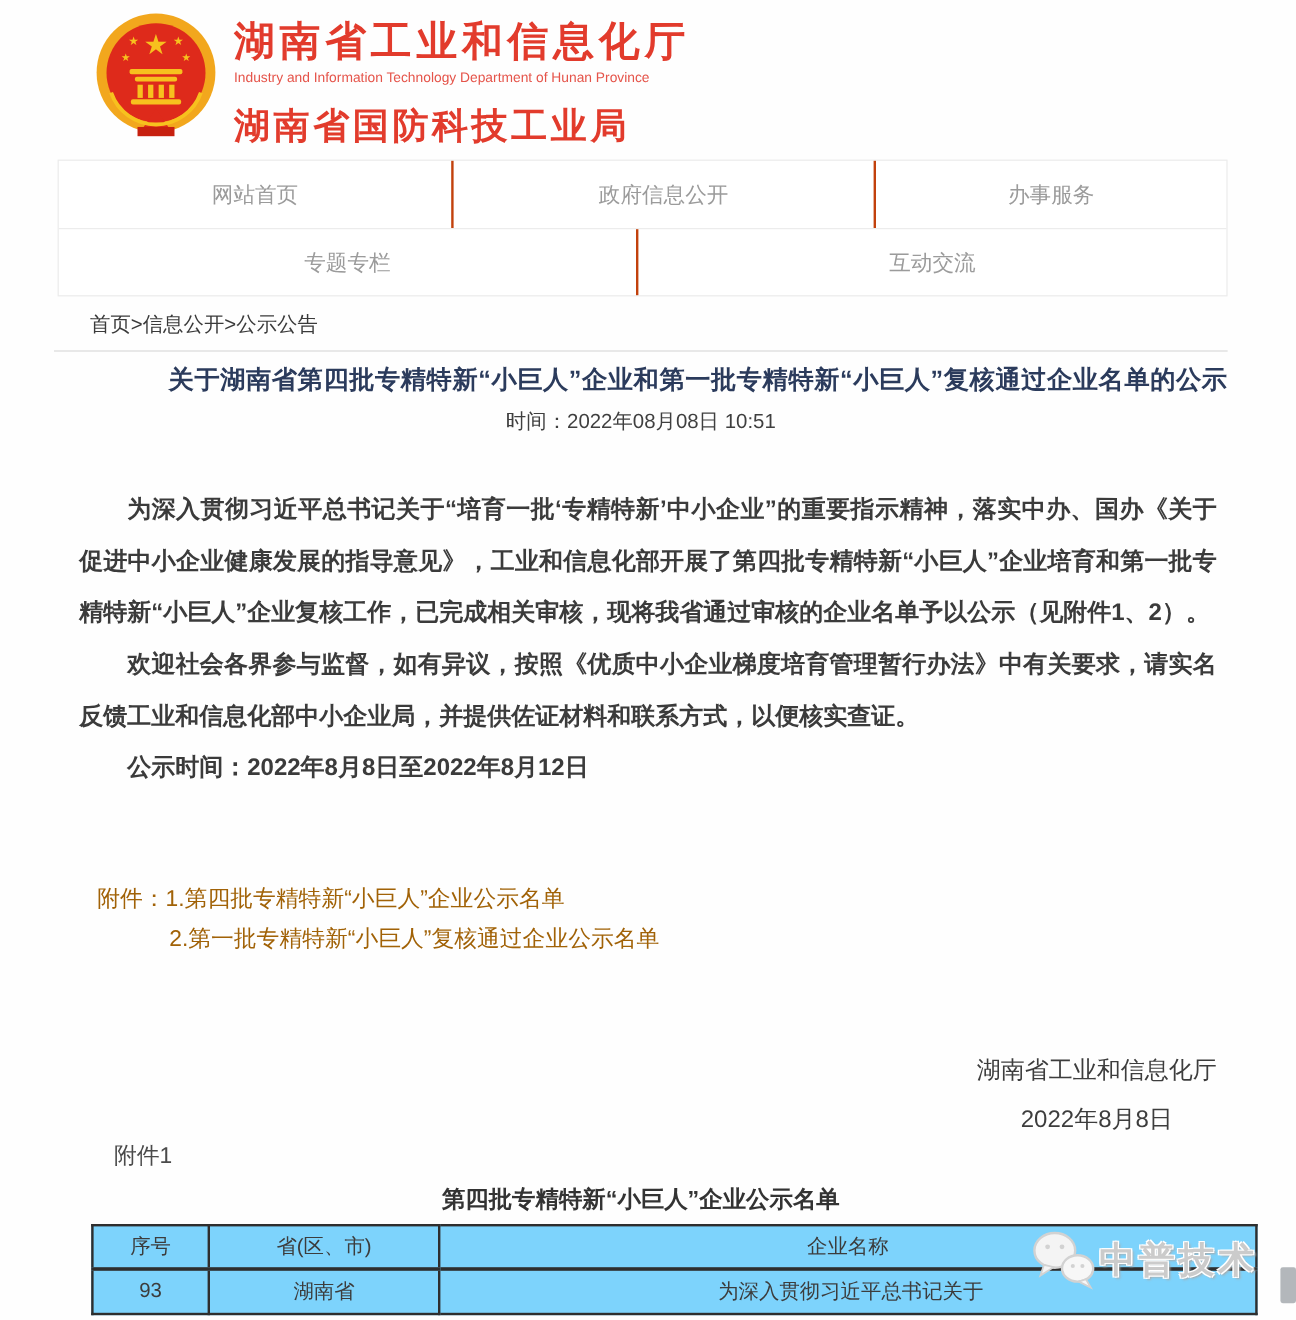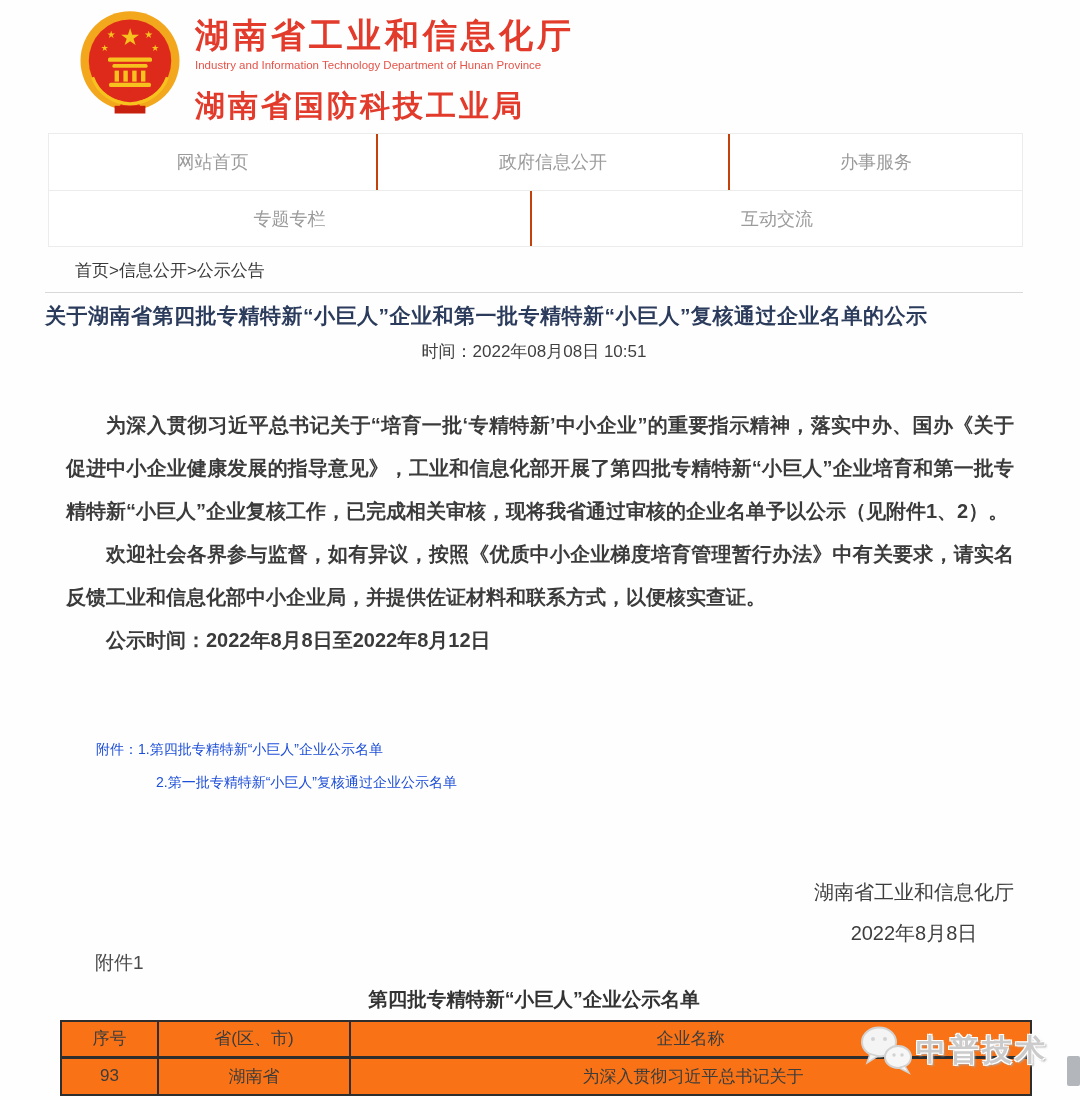--- a/index.html
+++ b/index.html
@@ -23,42 +23,42 @@
     color:#9b9b9b; font-size:18px; cursor:pointer; }
   .nav-cell + .nav-cell { border-left:2px solid #c2410c; }
   .r1c1{width:327px;} .r1c2{width:352px;} .r1c3{width:294px;}
   .r2c1{width:492px;} .r2c2{width:481px;}
 
   
   .breadcrumb { position:absolute; left:75px; top:259px; font-size:17px; color:#3a3a3a; cursor:pointer; }
   .rule { position:absolute; left:45px; top:292px; width:978px; border-top:1px solid #d9d9d9; }
 
   
-  .doc-title { position:absolute; left:45px; top:302px; width:978px; text-align:left;
+  .doc-title { position:absolute; left:45px; top:302px; width:978px; text-align:right;
     color:#2b3b5c; font-size:21px; font-weight:bold; letter-spacing:0.5px; }
   .doc-time { position:absolute; left:45px; top:340px; width:978px; text-align:center;
     color:#3f3f3f; font-size:17px; }
 
   .doc-body { position:absolute; left:66px; top:404px; width:948px;
     color:#3b3b3b; font-size:20px; line-height:43px; text-align:justify; }
   .doc-body p { text-indent:2em;font-weight:bold; }
 
-  .attachments { position:absolute; left:96px; top:733px; color:#1d4ed8; font-size:14px; line-height:33px; }
+  .attachments { position:absolute; left:81px; top:733px; color:#a16207; font-size:19px; line-height:33px; }
   .att-line2 { margin-left:60px; }
 
   .signature { position:absolute; right:66px; top:872px; text-align:center;
     color:#3d3d3d; font-size:20px; line-height:41px; }
 
   
   .annex-label { position:absolute; left:95px; top:950px; color:#4a4a4a; font-size:19px; }
   .annex-title { position:absolute; left:45px; top:986px; width:978px; text-align:center;
     color:#333; font-size:19.5px; font-weight:bold; }
 
-  table.annex { position:absolute; left:60px; top:1020px; width:972px;
-    border-collapse:collapse; background:#f97316; }
+  table.annex { position:absolute; left:76px; top:1020px; width:972px;
+    border-collapse:collapse; background:#7dd3fc; }
   table.annex th, table.annex td { border:2px solid #2e2e2e; color:#3c3c3c; font-size:17px; font-weight:normal; }
   table.annex th { height:36px; border-bottom-width:3px; text-align:center; }
   table.annex td { height:38px; text-align:center; }
   .col-seq { width:97px; } .col-prov { width:192px; }
   td.cell-company { text-align:left; padding-left:5px; }
 
   
   .watermark { position:absolute; left:858px; top:1024px; display:flex; align-items:center; pointer-events:none; }
   .wm-text { font-size:30px; font-weight:bold; letter-spacing:3px; color:#cbcbcb;
     text-shadow:1px 1px 0 #fff,-1px -1px 0 #fff,1px -1px 0 #fff,-1px 1px 0 #fff, 2px 2px 2px #aaa; }

